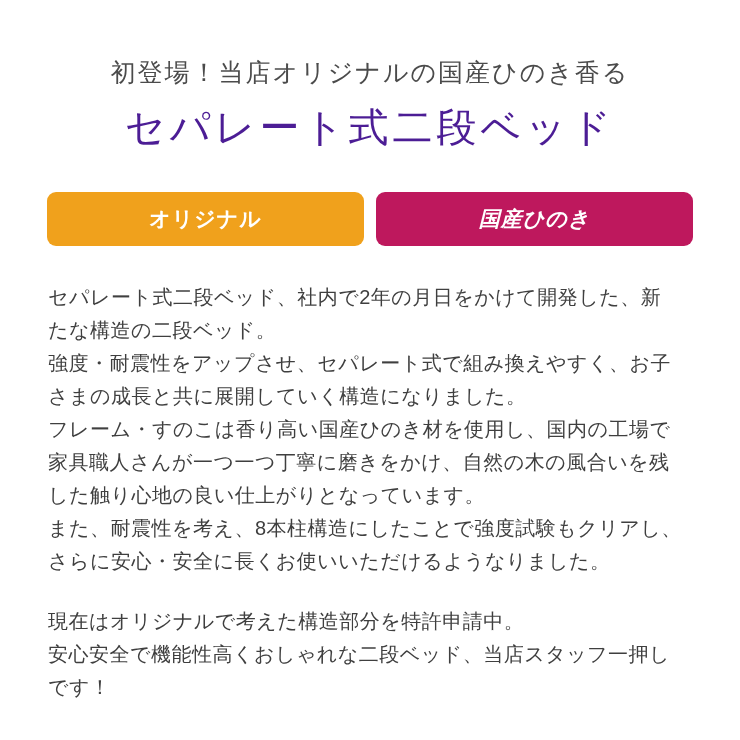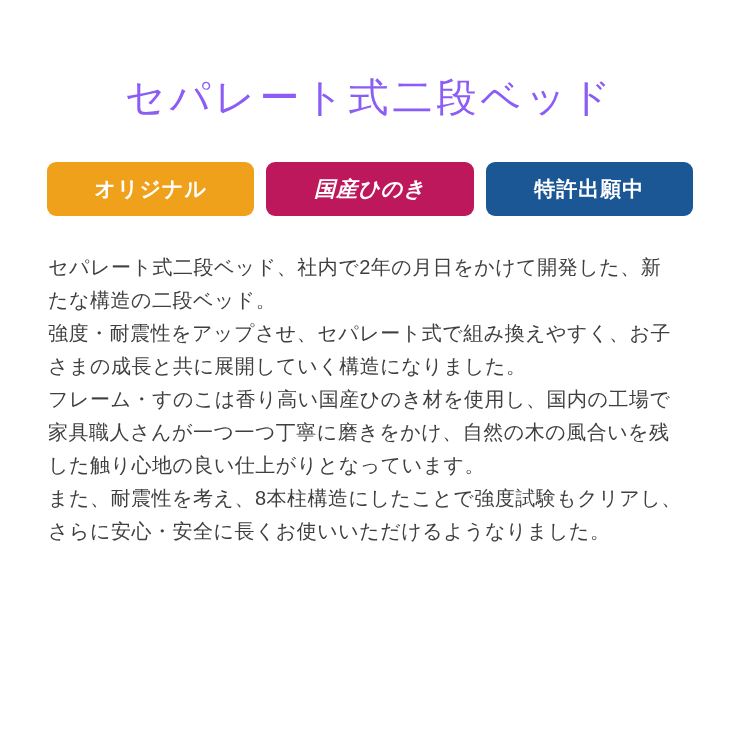--- a/index.html
+++ b/index.html
@@ -25,21 +25,21 @@
     line-height: 30px;
     letter-spacing: 2px;
     color: #4b4b4b;
     font-weight: 400;
   }
   .title {
     margin-top: 18px;
     font-size: 40px;
     line-height: 44px;
     letter-spacing: 4px;
-    color: #8b5cf6;
+    color: #4c1d95;
     font-weight: 400;
   }
   .badges-row {
     display: flex;
     gap: 12px;
     margin: 43px 47px 0 47px;
   }
   .badge {
     flex: 1 1 0;
     height: 54px;
@@ -63,33 +63,36 @@
   .body-text.second {
     margin-top: 27px;
   }
 </style>
 </head>
 <body>
 
 <div class="page">
 
   <div class="header">
+    <div class="subtitle">初登場！当店オリジナルの国産ひのき香る</div>
     <div class="title">セパレート式二段ベッド</div>
   </div>
 
   <div class="badges-row">
     <div class="badge" style="background: rgb(240, 161, 28);">オリジナル</div>
     <div class="badge" style="background: #be185d; font-style: italic;">国産ひのき</div>
-    <div class="badge" style="background: rgb(28, 87, 149);">特許出願中</div>
   </div>
 
   <div class="body-text">セパレート式二段ベッド、社内で2年の月日をかけて開発した、新
 たな構造の二段ベッド。
 強度・耐震性をアップさせ、セパレート式で組み換えやすく、お子
 さまの成長と共に展開していく構造になりました。
 フレーム・すのこは香り高い国産ひのき材を使用し、国内の工場で
 家具職人さんが一つ一つ丁寧に磨きをかけ、自然の木の風合いを残
 した触り心地の良い仕上がりとなっています。
 また、耐震性を考え、8本柱構造にしたことで強度試験もクリアし、
 さらに安心・安全に長くお使いいただけるようなりました。</div>
 
+  <div class="body-text second">現在はオリジナルで考えた構造部分を特許申請中。
+安心安全で機能性高くおしゃれな二段ベッド、当店スタッフ一押し
+です！</div>
 
 </div>
 
 </body></html>

